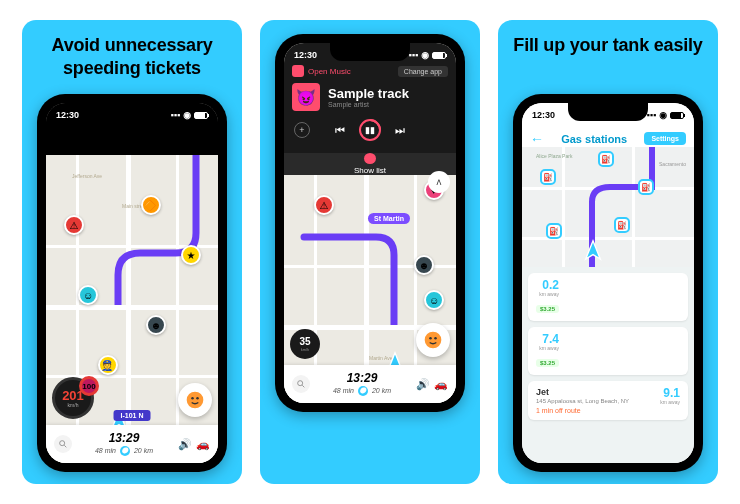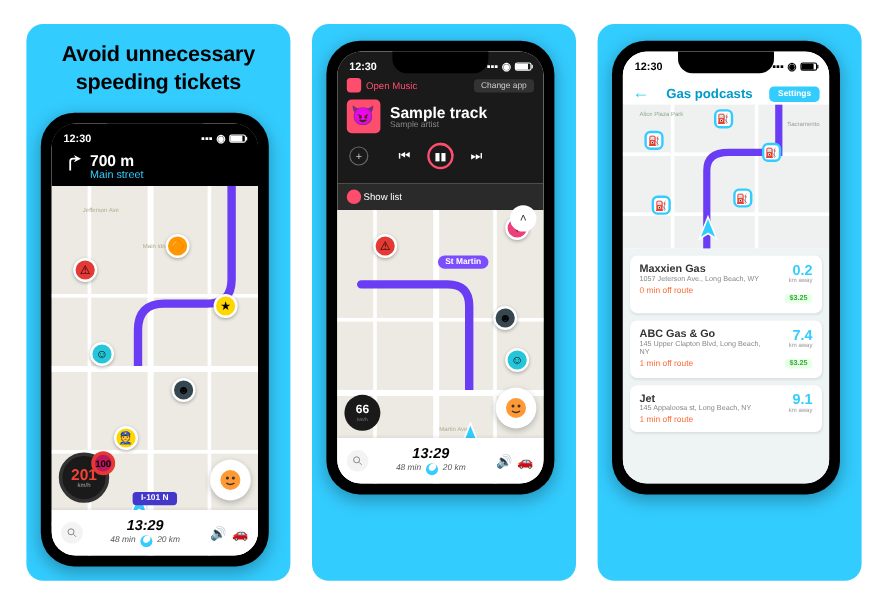--- a/index.html
+++ b/index.html
@@ -12,20 +12,21 @@
     display: flex;
     gap: 18px;
   }
   .panel {
     flex: 1;
     background: #33ccff;
     border-radius: 14px;
     padding: 14px 12px 0 12px;
     display: flex;
     flex-direction: column;
+    align-items: center;
     overflow: hidden;
   }
   .panel-title {
     color: #000;
     font-weight: 800;
     font-size: 18px;
     line-height: 1.25;
     text-align: center;
     margin-bottom: 12px;
     min-height: 48px;
@@ -207,21 +208,21 @@
   .track-name { font-size:13px; font-weight:700; }
   .track-artist { font-size:7px; color:#888; }
   .controls { display:flex; align-items:center; justify-content:center; gap:14px; padding:2px 0 6px;}
   .ctrl-btn { color:#fff; font-size:11px; }
   .play-btn { width:22px; height:22px; border-radius:50%; border:2px solid #ff4d6d; display:flex;align-items:center;justify-content:center; font-size:9px; position:relative;}
   .play-btn::before { content:''; position:absolute; inset:-2px; border-radius:50%; border-top:2px solid #ff4d6d; border-right:2px solid transparent; border-bottom:2px solid transparent; border-left:2px solid transparent; transform:rotate(45deg);}
   .add-btn { width:16px;height:16px;border-radius:50%;border:1px solid #666;display:flex;align-items:center;justify-content:center;font-size:9px;color:#ccc; position:absolute; left:10px;}
   .showlist-bar {
     position:absolute; top:110px; left:0; right:0; height:22px;
     background:#2a2a2a; color:#fff; z-index:29;
-    display:flex; align-items:center; padding:0 8px; gap:2px; font-size:8px;
+    display:flex; align-items:center; padding:0 8px; gap:2px; font-size:8px;flex-direction:column;
   }
   .showlist-icon { width:12px;height:12px;background:#ff4d6d;border-radius:50%;}
   .chev-up { position:absolute; right:6px; top:128px; width:22px;height:22px; background:#fff; border-radius:50%; z-index:30;display:flex;align-items:center;justify-content:center;font-size:10px;color:#333;}
 
   
   .gas-header {
     position:absolute; top:0; left:0; right:0; height:44px;
     background:linear-gradient(#fff,#fff);
     z-index:30;
     display:flex; align-items:flex-end; justify-content:space-between;
@@ -271,29 +272,20 @@
     <div class="screen">
       <div class="darktop"></div>
       <div class="statusbar sb-dark">
         <span>12:30</span>
         <div class="status-right">
           <span>▪▪▪</span>
           <span>◉</span>
           <span class="batt">
               <i></i>
             </span>
-        </div>
-      </div>
-      <div class="nav-instr">
-        <svg class="turn-arrow" viewBox="0 0 24 24">
-            <path d="M9 20 V10 Q9 6 13 6 H16 L14 3 22 7 14 11 16 8 H13 Q11 8 11 10 V20 Z" fill="#fff"></path>
-          </svg>
-        <div>
-          <div class="nav-dist">700 m</div>
-          <div class="nav-street">Main street</div>
         </div>
       </div>
 
       <div class="map" style="top:52px;">
         <span class="street-label" style="top:18px;left:26px;">Jefferson Ave</span>
         <span class="street-label" style="top:48px;left:76px;">Main street</span>
         <svg class="route">
           <path d="M 72 300 L 72 120 Q 72 98 94 98 L 130 98 Q 150 98 150 78 L 150 -10" stroke="#6a3df5" stroke-width="7" fill="none" stroke-linecap="round"></path>
         </svg>
         <div class="marker m-red" style="top:60px;left:18px;">⚠</div>
@@ -397,21 +389,21 @@
         <div class="marker m-pink" style="top:5px;left:140px;">♥</div>
         <div class="marker m-drk" style="top:80px;left:130px;">☻</div>
         <div class="marker m-teal" style="top:115px;left:140px;">☺</div>
         <span class="street-label" style="bottom:42px;left:85px;">Martin Ave</span>
         <svg class="cur-arrow" style="bottom:30px;left:100px;" viewBox="0 0 24 24">
             <path d="M12 2 L20 22 L12 17 L4 22 Z" fill="#33ccff" stroke="#fff" stroke-width="1.5"></path>
           </svg>
       </div>
 
       <div class="small-speed">
-        <div class="sv">66</div>
+        <div class="sv">35</div>
         <div class="su">km/h</div>
       </div>
       <div class="fab">
         <svg width="20" height="20" viewBox="0 0 24 24">
             <circle cx="12" cy="12" r="10" fill="#ff9933"></circle>
             <circle cx="9" cy="10" r="1.5" fill="#333"></circle>
             <circle cx="15" cy="10" r="1.5" fill="#333"></circle>
             <path d="M8 15 Q12 18 16 15" stroke="#333" fill="none" stroke-width="1.5"></path>
           </svg>
       </div>
@@ -433,75 +425,66 @@
         <div class="eta-right">
           <span class="sound-icon">🔊</span>
           <span class="car-icon">🚗</span>
         </div>
       </div>
     </div>
   </div>
 </div>
 
 <div class="panel">
+  <div class="panel-title">Fill up your tank easily</div>
   <div class="phone">
     <div class="notch"></div>
     <div class="screen" style="background:#fff;">
       <div class="statusbar sb-light">
         <span>12:30</span>
         <div class="status-right">
           <span>▪▪▪</span>
           <span>◉</span>
           <span class="batt">
               <i></i>
             </span>
         </div>
       </div>
       <div class="gas-header">
         <span class="gh-back">←</span>
-        <span class="gh-title">Gas podcasts</span>
+        <span class="gh-title">Gas stations</span>
         <span class="gh-settings">Settings</span>
       </div>
       <div class="gas-map">
         <span class="street-label" style="top:6px;left:14px;color:#8fa88f;">Alice Plaza Park</span>
         <span class="street-label" style="top:14px;right:8px;color:#999;">Sacramento</span>
         <svg class="route">
           <path d="M 70 130 L 70 55 Q 70 40 88 40 L 130 40 L 130 -5" stroke="#6a3df5" stroke-width="6" fill="none" stroke-linecap="round"></path>
         </svg>
         <div class="gas-pin" style="top:22px;left:18px;">⛽</div>
         <div class="gas-pin" style="top:4px;left:76px;">⛽</div>
         <div class="gas-pin" style="top:32px;left:116px;">⛽</div>
         <div class="gas-pin" style="top:70px;left:92px;">⛽</div>
         <div class="gas-pin" style="top:76px;left:24px;">⛽</div>
         <svg class="cur-arrow" style="bottom:6px;left:60px;" viewBox="0 0 24 24">
             <path d="M12 2 L20 22 L12 17 L4 22 Z" fill="#33ccff" stroke="#fff" stroke-width="1.5"></path>
           </svg>
       </div>
       <div class="gas-list">
         <div class="gas-card">
           <div class="gc-top">
-            <div>
-              <div class="gc-name">Maxxien Gas</div>
-              <div class="gc-addr">1057 Jeterson Ave., Long Beach, WY</div>
-              <div class="gc-off">0 min off route</div>
-            </div>
             <div class="gc-right">
               <div class="gc-dist">0.2</div>
               <div class="gc-distu">km away</div>
               <div class="gc-price">$3.25</div>
             </div>
           </div>
         </div>
         <div class="gas-card">
           <div class="gc-top">
-            <div>
-              <div class="gc-name">ABC Gas &amp; Go</div>
-              <div class="gc-addr">145 Upper Clapton Blvd, Long Beach, NY</div>
-              <div class="gc-off">1 min off route</div>
-            </div>
             <div class="gc-right">
               <div class="gc-dist">7.4</div>
               <div class="gc-distu">km away</div>
               <div class="gc-price">$3.25</div>
             </div>
           </div>
         </div>
         <div class="gas-card">
           <div class="gc-top">
             <div>

